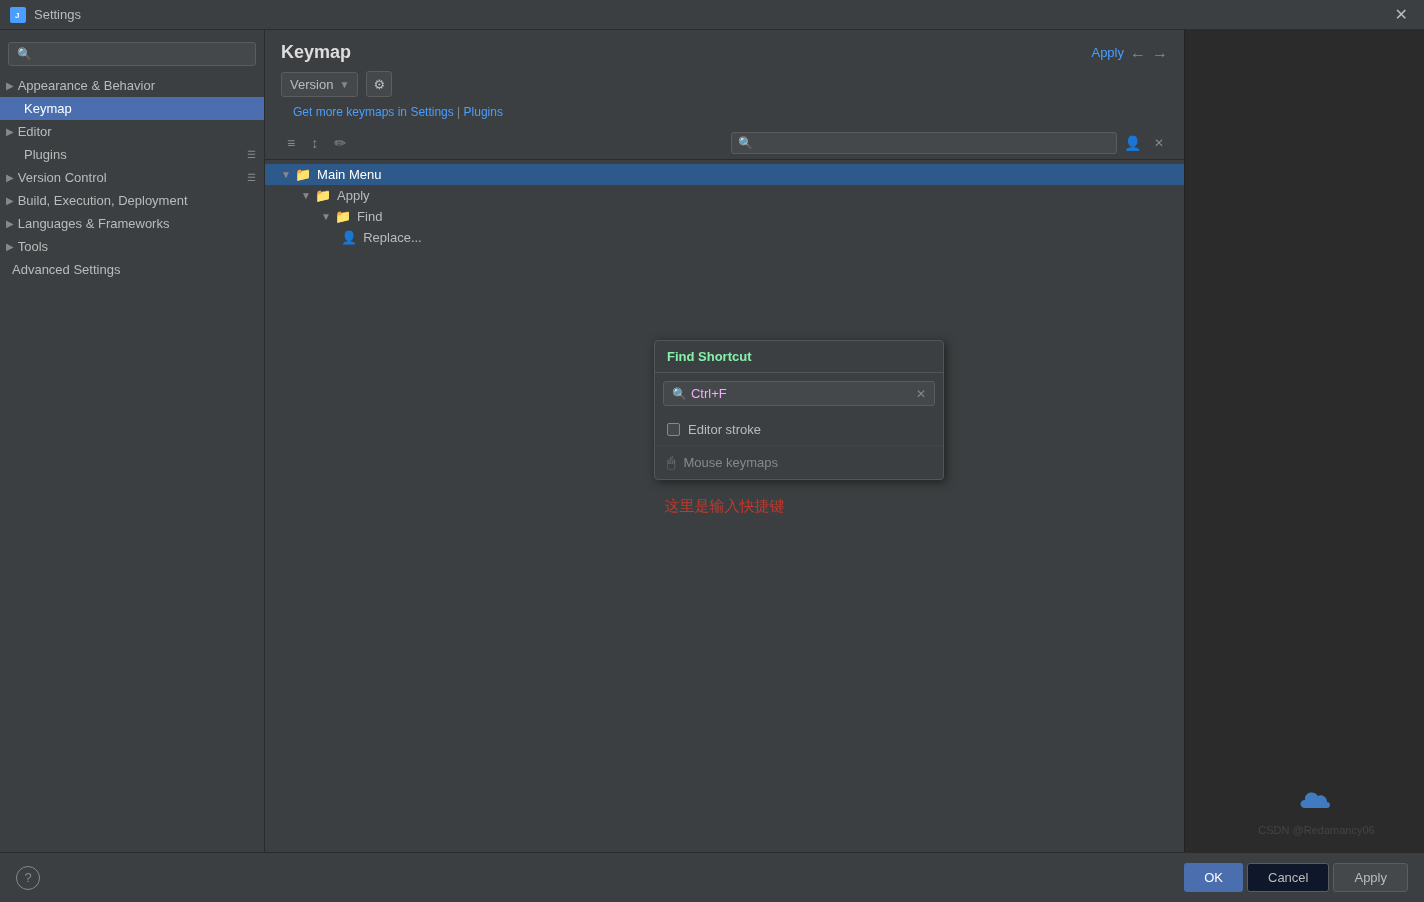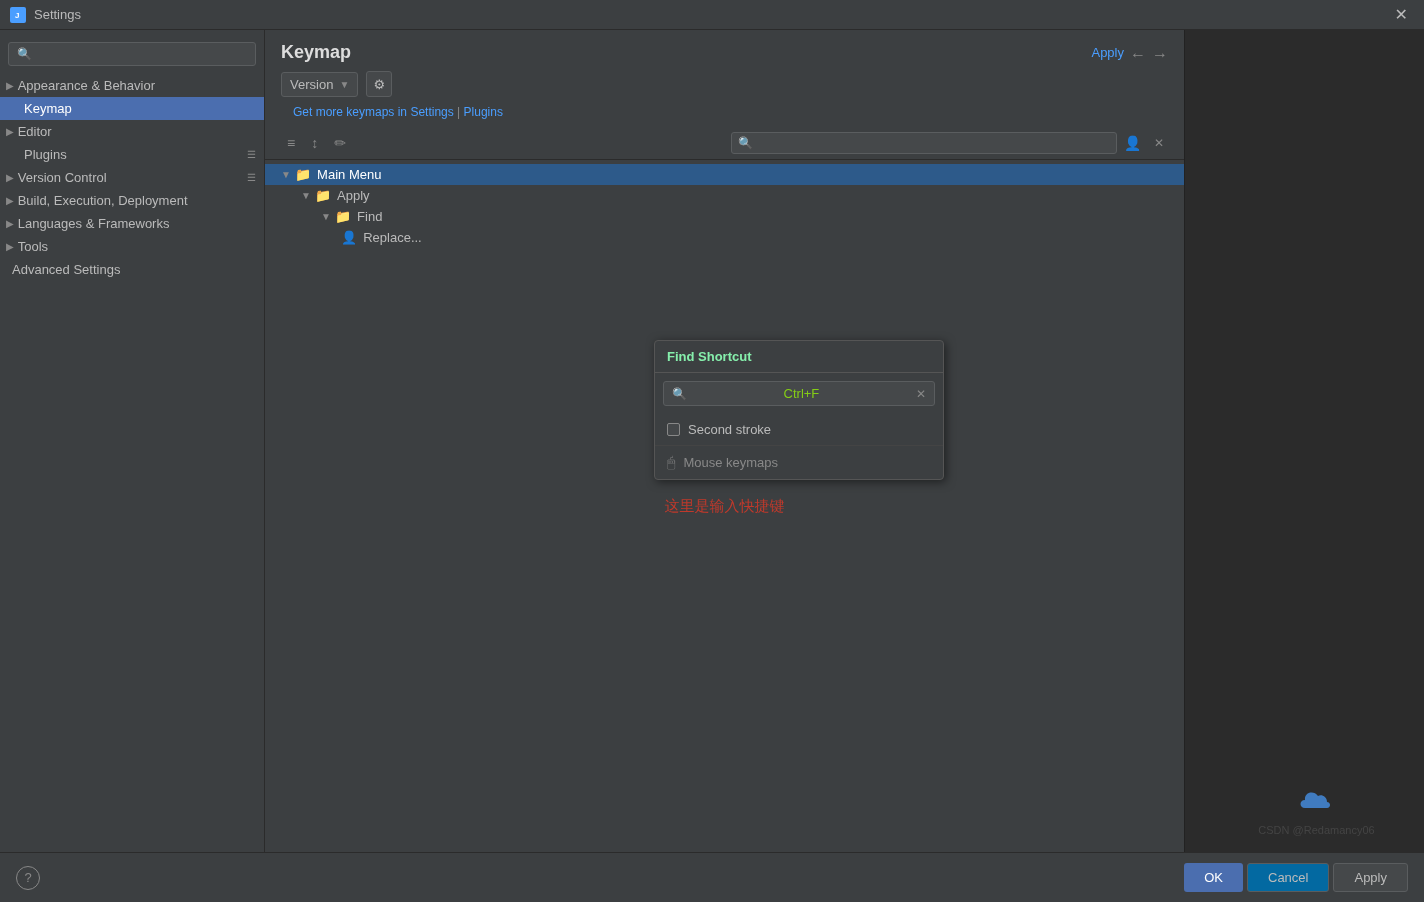--- a/index.html
+++ b/index.html
@@ -279,24 +279,23 @@
       border-radius: 3px;
       margin: 8px;
       padding: 4px 8px;
       gap: 4px;
     }
     .find-shortcut-input-wrapper .search-icon { color: #888; font-size: 12px; }
     .find-shortcut-input {
       background: none;
       border: none;
       outline: none;
-      color: #84cc16;
+      color: #f0abfc;
       font-size: 13px;
       flex: 1;
-      text-align: center;
     }
     .find-shortcut-input-clear {
       background: none;
       border: none;
       cursor: pointer;
       color: #888;
       font-size: 12px;
     }
     .second-stroke-row {
       display: flex;
@@ -350,21 +349,21 @@
       border-radius: 3px;
       border: none;
       cursor: pointer;
       font-size: 13px;
     }
     .btn-primary {
       background: #4b6eaf;
       color: white;
     }
     .btn-secondary {
-      background: #0369a1;
+      background: #0f172a;
       color: #bbb;
       border: 1px solid #5a5d5f;
     }
     .btn-apply {
       background: #45484a;
       color: #bbb;
       border: 1px solid #5a5d5f;
     }
 
     
@@ -541,21 +540,21 @@
         <div class="find-shortcut-title">Find Shortcut</div>
 
         <div class="find-shortcut-input-wrapper">
           <span class="search-icon">🔍</span>
           <input class="find-shortcut-input" value="Ctrl+F" style="">
           <button class="find-shortcut-input-clear">✕</button>
         </div>
 
         <div class="second-stroke-row">
           <div class="checkbox"></div>
-          <span class="second-stroke-label">Second stroke</span>
+          <span class="second-stroke-label">Editor stroke</span>
         </div>
 
         <div class="mouse-shortcut-row">
           <span class="mouse-icon">🖱</span>
           <span class="mouse-shortcut-label">Mouse keymaps</span>
         </div>
       </div>
 
     </div>
   </div>

